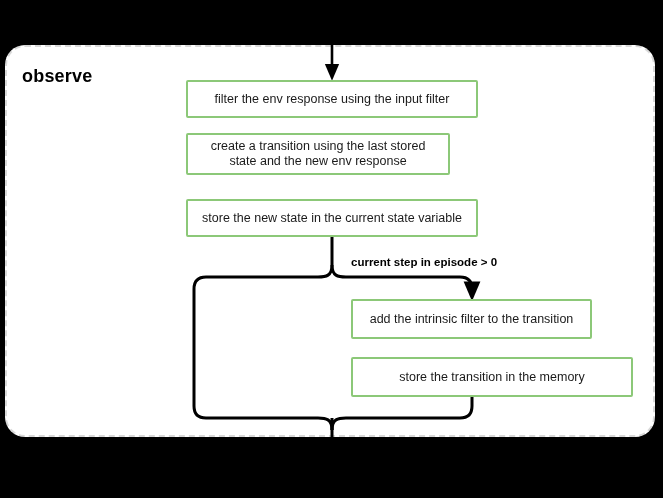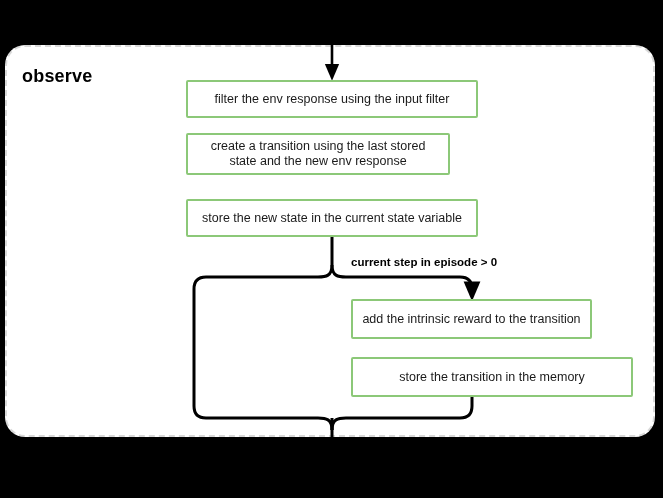--- a/index.html
+++ b/index.html
@@ -107,19 +107,19 @@
 
     <path d="M332,418 L332,448" stroke="#000000" stroke-width="3" fill="none"></path>
   </svg>
 
   <div class="node" id="node-filter">filter the env response using the input filter</div>
 
   <div class="node" id="node-create">create a transition using the last stored state and the new env response</div>
 
   <div class="node" id="node-store">store the new state in the current state variable</div>
 
-  <div class="node" id="node-reward">add the intrinsic reward to the transition</div>
+  <div class="node" id="node-reward">add the intrinsic filter to the transition</div>
 
   <div class="node" id="node-memory">store the transition in the memory</div>
 
   <div id="branch-label">current step in episode &gt; 0</div>
 
 </div>
 
 </body></html>

